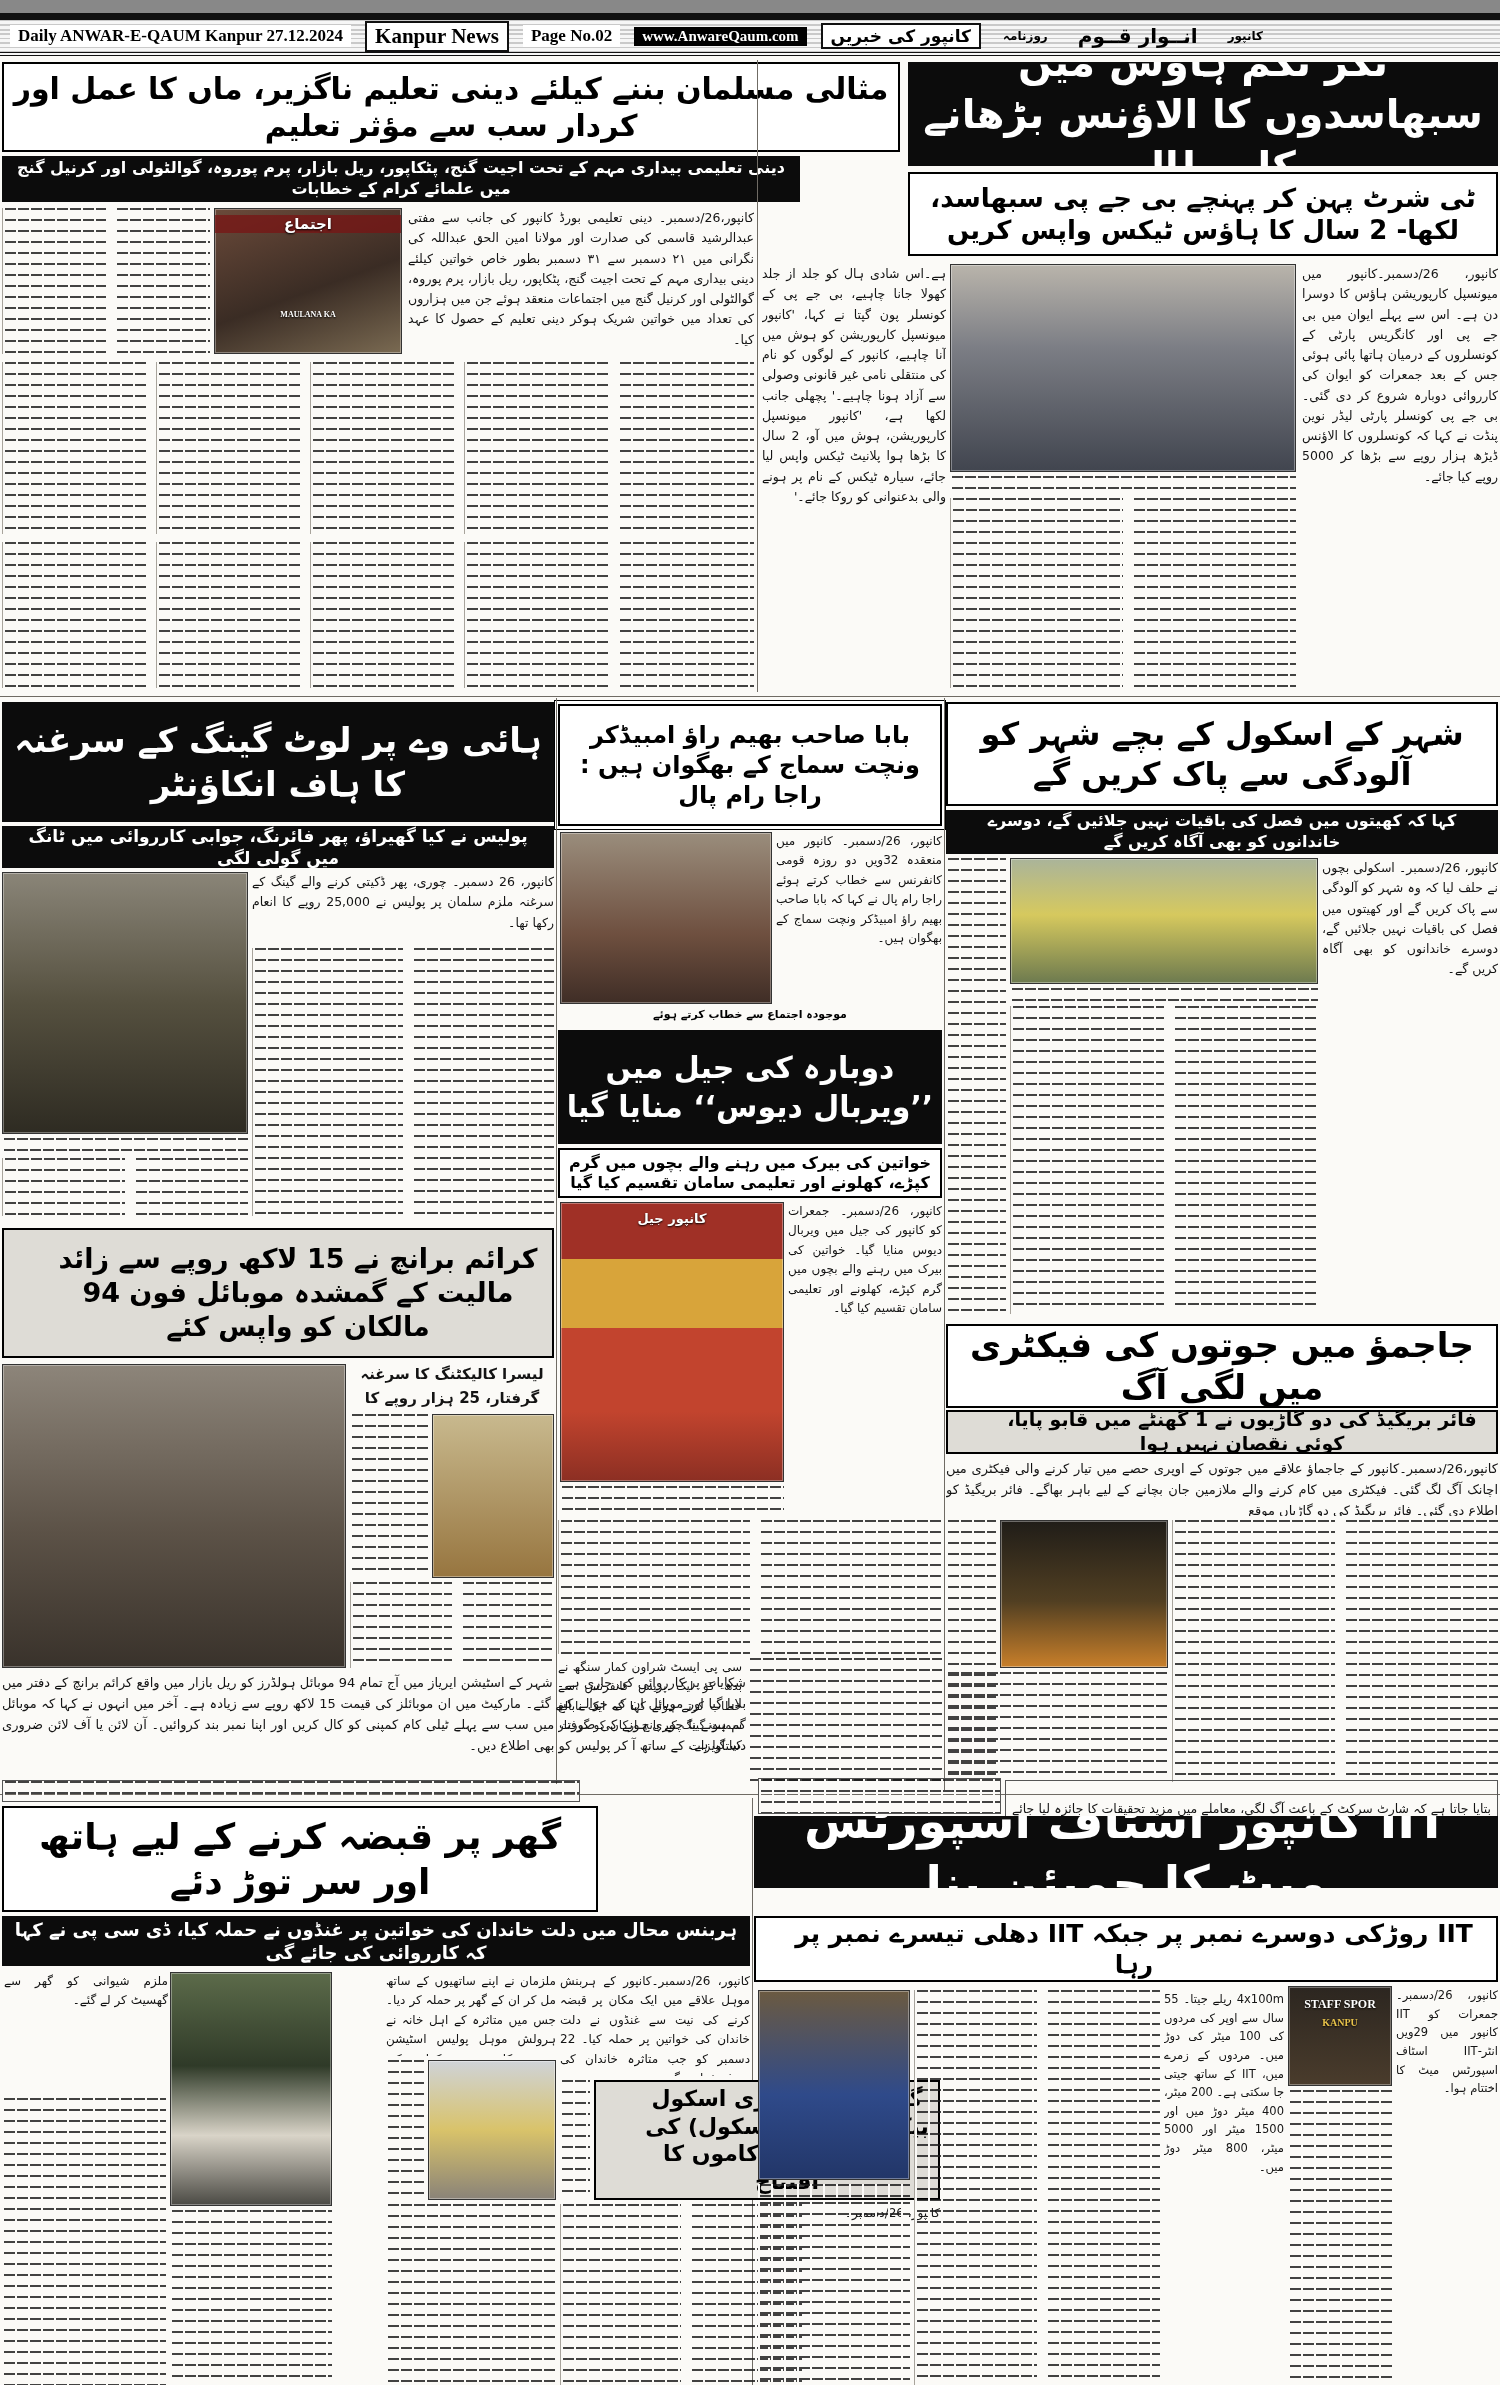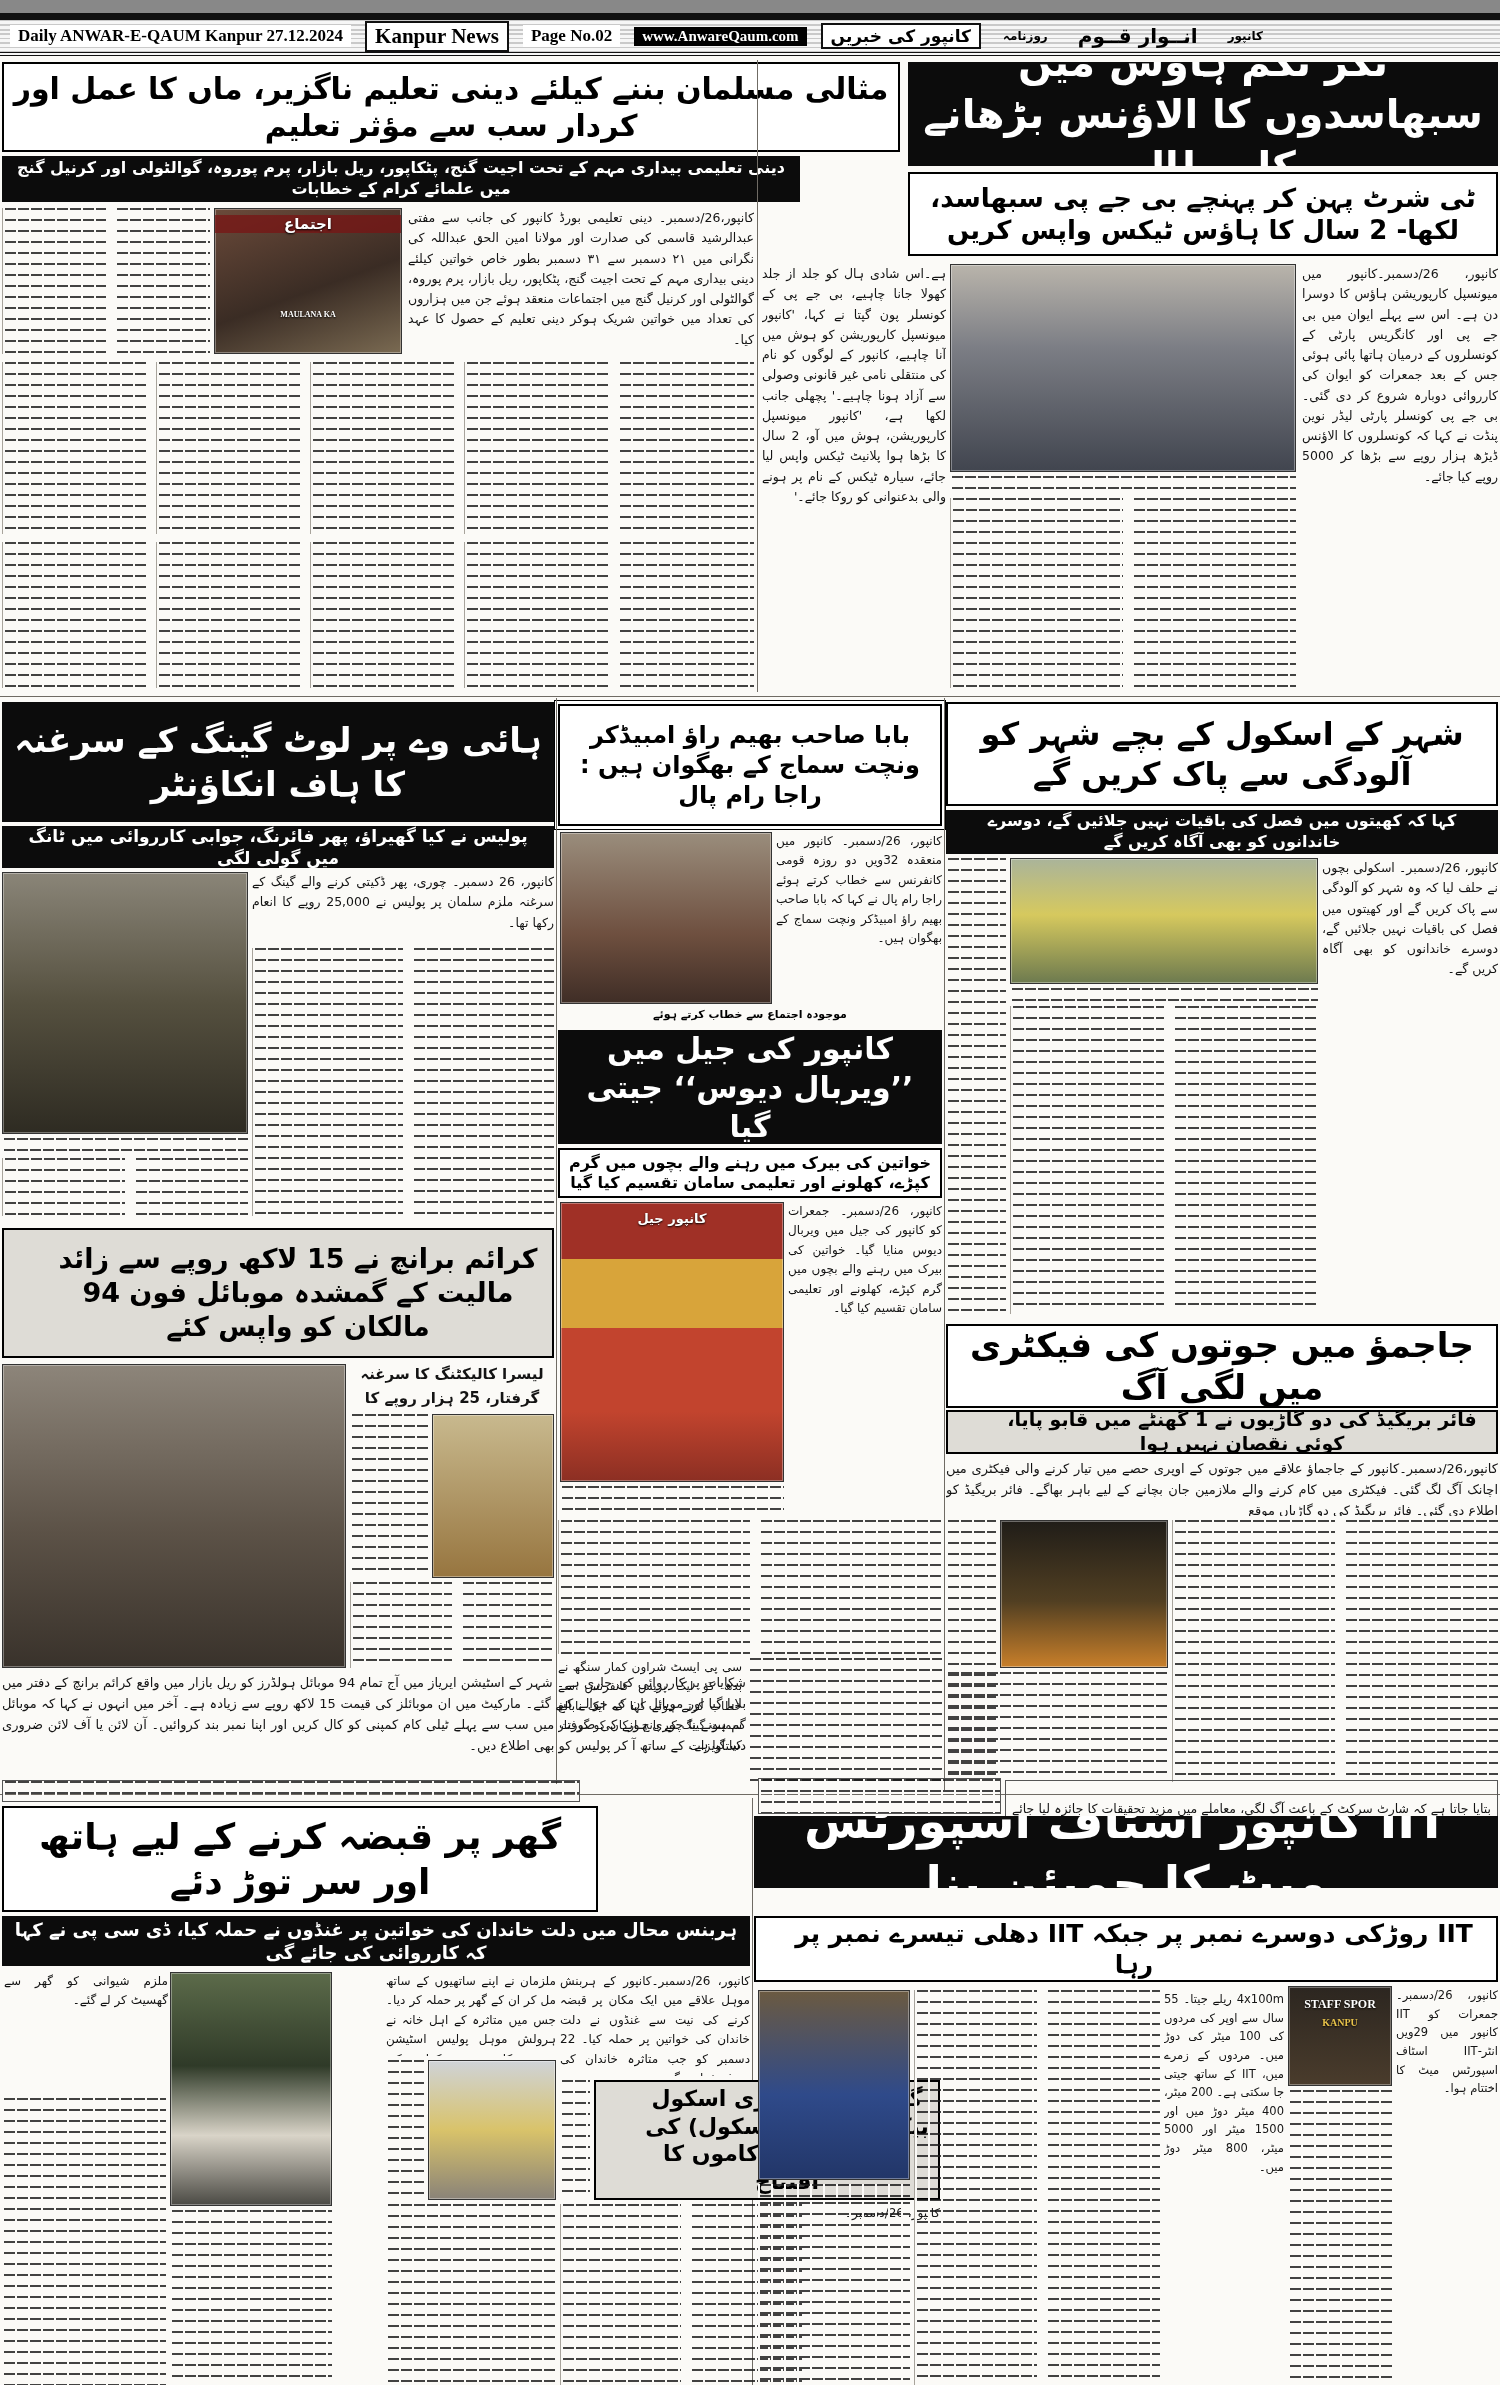--- a/index.html
+++ b/index.html
@@ -122,21 +122,21 @@
   <div class="abs real urdu" style="left:1322px;top:842px;width:176px;height:456px;">کانپور، 26/دسمبر۔ اسکولی بچوں نے حلف لیا کہ وہ شہر کو آلودگی سے پاک کریں گے اور کھیتوں میں فصل کی باقیات نہیں جلائیں گے، دوسرے خاندانوں کو بھی آگاہ کریں گے۔</div>
   <div class="abs ft" style="left:946px;top:842px;width:60px;height:456px;"></div>
   <div class="abs fake-cols" style="left:1010px;top:990px;width:308px;height:308px;">
       <div class="ft"></div>
       <div class="ft"></div>
     </div>
 
   <div class="abs vline" style="left:556px;top:682px;height:1086px;"></div>
   <div class="abs vline" style="left:944px;top:682px;height:1092px;"></div>
 
-  <div class="abs hblack urdu" style="left:558px;top:1014px;width:384px;height:114px;font-size:30px;">کانپور کی جیل میں ’’ویربال دیوس‘‘ جیتی گیا</div>
+  <div class="abs hblack urdu" style="left:558px;top:1014px;width:384px;height:114px;font-size:30px;">دوبارہ کی جیل میں ’’ویربال دیوس‘‘ منایا گیا</div>
   <div class="abs hbox urdu" style="left:558px;top:1132px;width:384px;height:50px;font-size:16px;">خواتین کی بیرک میں رہنے والے بچوں میں گرم کپڑے، کھلونے اور تعلیمی سامان تقسیم کیا گیا</div>
   <div class="abs photo" style="left:560px;top:1186px;width:224px;height:280px;background:linear-gradient(180deg,#a03026 0 20%,#d8a43a 20% 45%,#c2442e 45% 75%,#8c2f23);">
     <span class="ph-label urdu" style="top:8px;font-size:13px;">کانپور جیل</span>
   </div>
   <div class="abs real urdu" style="left:788px;top:1186px;width:154px;height:312px;font-size:12px;">کانپور، 26/دسمبر۔ جمعرات کو کانپور کی جیل میں ویربال دیوس منایا گیا۔ خواتین کی بیرک میں رہنے والے بچوں میں گرم کپڑے، کھلونے اور تعلیمی سامان تقسیم کیا گیا۔</div>
   <div class="abs fake-cols" style="left:560px;top:1470px;width:224px;height:28px;">
       <div class="ft"></div>
     </div>
   <div class="abs fake-cols" style="left:558px;top:1504px;width:384px;height:134px;">
       <div class="ft"></div>

